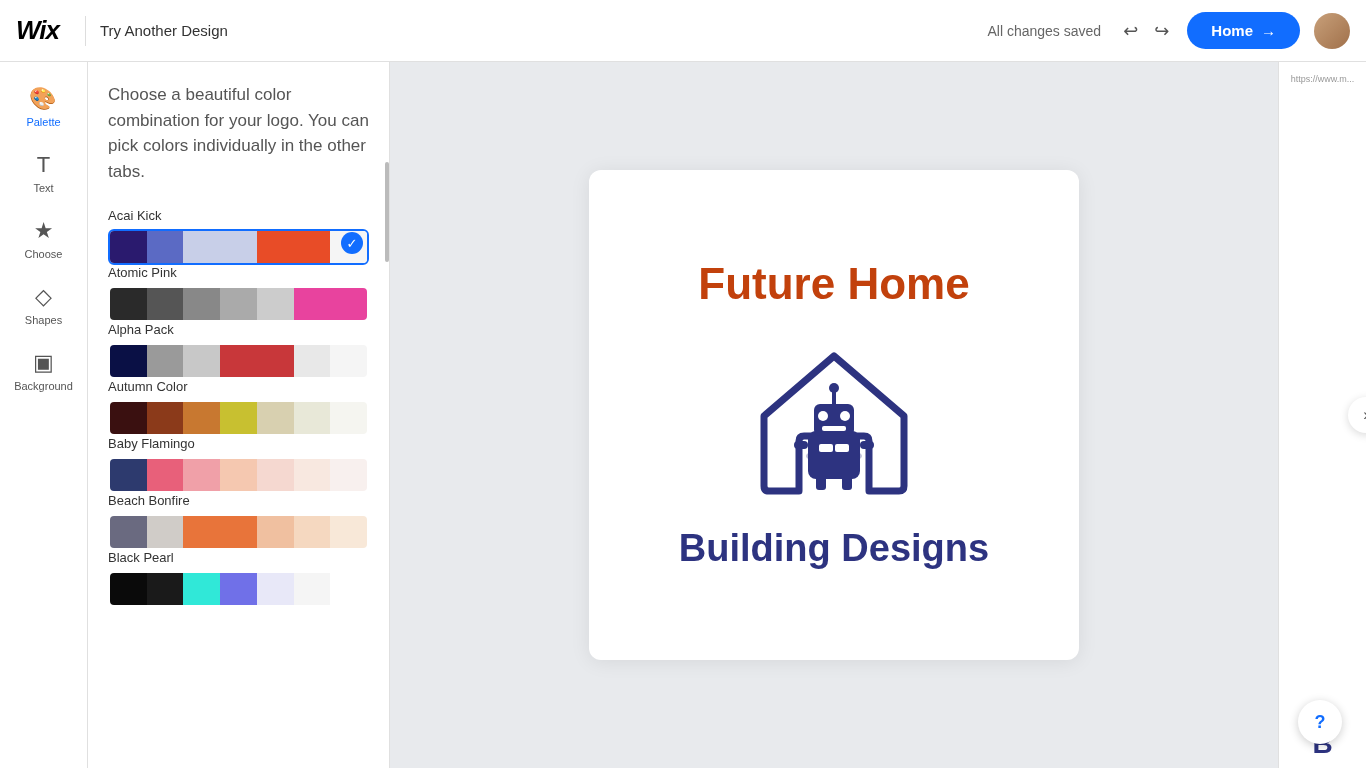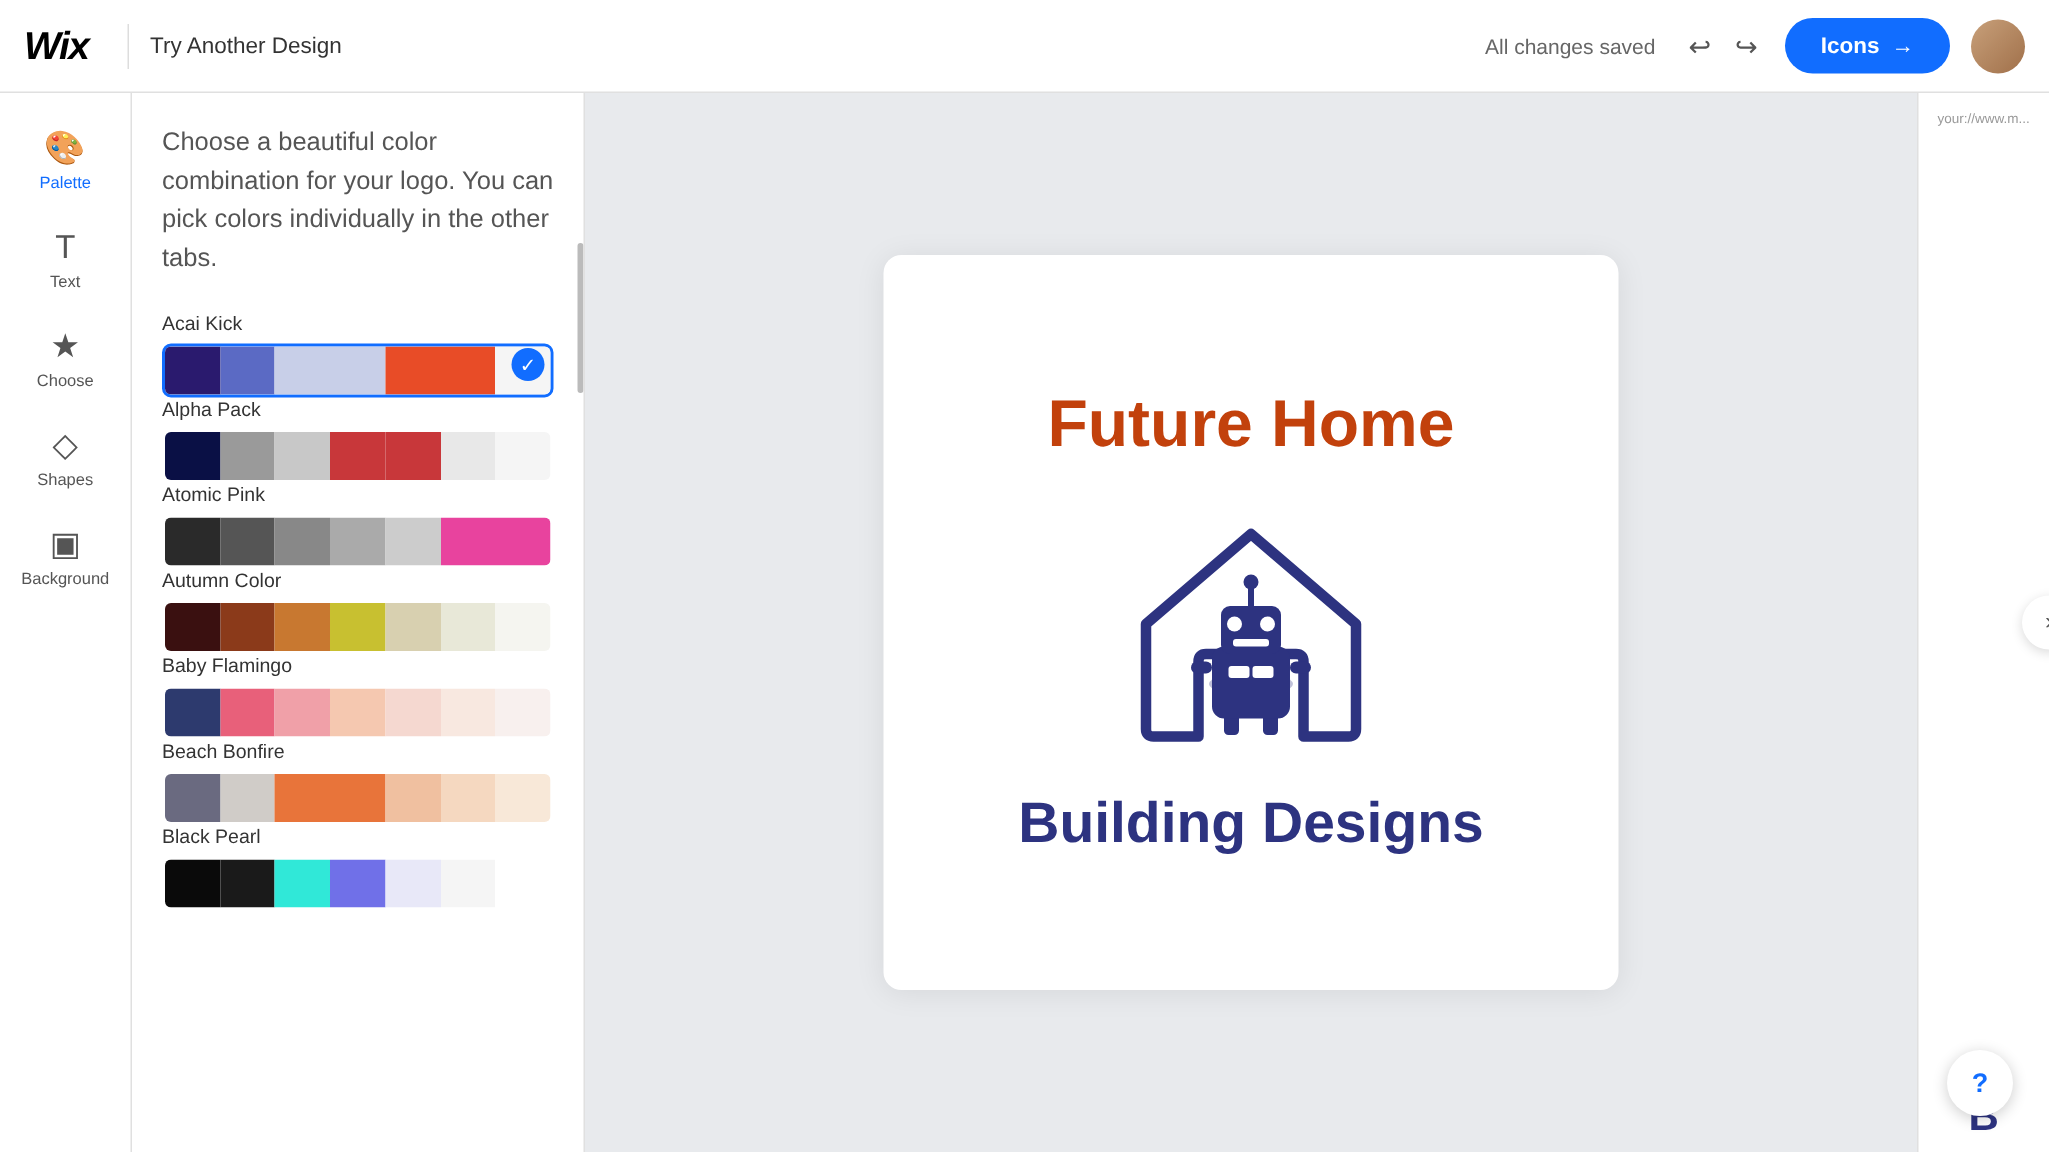--- a/index.html
+++ b/index.html
@@ -139,21 +139,21 @@
   <span class="wix-logo">Wix</span>
   <div class="header-divider"></div>
   <span class="header-title">Try Another Design</span>
   <div class="header-spacer"></div>
   <span class="header-saved">All changes saved</span>
   <div class="undo-redo">
     <button class="undo-btn">↩</button>
     <button class="redo-btn">↪</button>
   </div>
   <button class="next-btn">
-    <span>Icons</span>
+    <span>Home</span>
     <span>→</span>
   </button>
   <div class="avatar"></div>
 </header>
 
 <div class="main">
 
   <nav class="icon-sidebar">
   <div class="sidebar-item active">
     <span class="sidebar-icon">🎨</span>
@@ -189,46 +189,46 @@
             <div class="swatch" style="background:#5b6ac4;"></div>
             <div class="swatch" style="background:#c8cfe8;"></div>
             <div class="swatch" style="background:#c8cfe8;"></div>
             <div class="swatch" style="background:#e84c27;"></div>
             <div class="swatch" style="background:#e84c27;"></div>
             <div class="swatch" style="background:#f5f5f5;"></div>
     </div>
     <div class="selected-check">✓</div>
   </div>
         <div class="palette-item">
+    <div class="palette-name">Atomic Pink</div>
+    <div class="palette-swatches-row">
+      <div class="swatch" style="background:#2a2a2a;"></div>
+            <div class="swatch" style="background:#555555;"></div>
+            <div class="swatch" style="background:#888888;"></div>
+            <div class="swatch" style="background:#aaaaaa;"></div>
+            <div class="swatch" style="background:#cccccc;"></div>
+            <div class="swatch" style="background:#e8439e;"></div>
+            <div class="swatch" style="background:#e8439e;"></div>
+    </div>
+
+  </div>
+        <div class="palette-item">
     <div class="palette-name">Alpha Pack</div>
     <div class="palette-swatches-row">
       <div class="swatch" style="background:#0a1045;"></div>
             <div class="swatch" style="background:#9a9a9a;"></div>
             <div class="swatch" style="background:#c8c8c8;"></div>
             <div class="swatch" style="background:#c8373a;"></div>
             <div class="swatch" style="background:#c8373a;"></div>
             <div class="swatch" style="background:#e8e8e8;"></div>
             <div class="swatch" style="background:#f5f5f5;"></div>
     </div>
 
   </div>
         <div class="palette-item">
-    <div class="palette-name">Atomic Pink</div>
-    <div class="palette-swatches-row">
-      <div class="swatch" style="background:#2a2a2a;"></div>
-            <div class="swatch" style="background:#555555;"></div>
-            <div class="swatch" style="background:#888888;"></div>
-            <div class="swatch" style="background:#aaaaaa;"></div>
-            <div class="swatch" style="background:#cccccc;"></div>
-            <div class="swatch" style="background:#e8439e;"></div>
-            <div class="swatch" style="background:#e8439e;"></div>
-    </div>
-
-  </div>
-        <div class="palette-item">
     <div class="palette-name">Autumn Color</div>
     <div class="palette-swatches-row">
       <div class="swatch" style="background:#3a1010;"></div>
             <div class="swatch" style="background:#8b3a1a;"></div>
             <div class="swatch" style="background:#c87830;"></div>
             <div class="swatch" style="background:#c8c030;"></div>
             <div class="swatch" style="background:#d8d0b0;"></div>
             <div class="swatch" style="background:#e8e8d8;"></div>
             <div class="swatch" style="background:#f5f5f0;"></div>
     </div>
@@ -309,20 +309,20 @@
 
           <rect x="85" y="118" width="14" height="8" rx="2" fill="#fff"></rect>
           <rect x="101" y="118" width="14" height="8" rx="2" fill="#fff"></rect>
         </svg>
       </div>
       <div class="logo-subtitle">Building Designs</div>
     </div>
   </main>
 
   <div class="right-preview">
-    <div class="preview-url">your://www.m...</div>
+    <div class="preview-url">https://www.m...</div>
     <div class="preview-chevron">›</div>
     <div class="preview-b">B</div>
   </div>
 
 </div>
 
 <button class="help-btn">?</button>
 
 </body></html>

